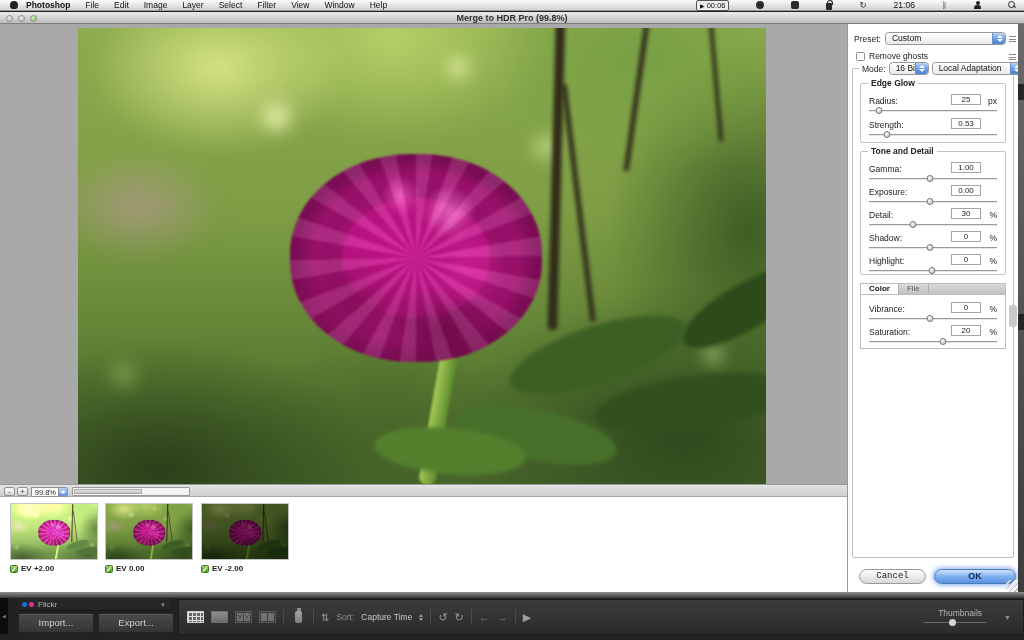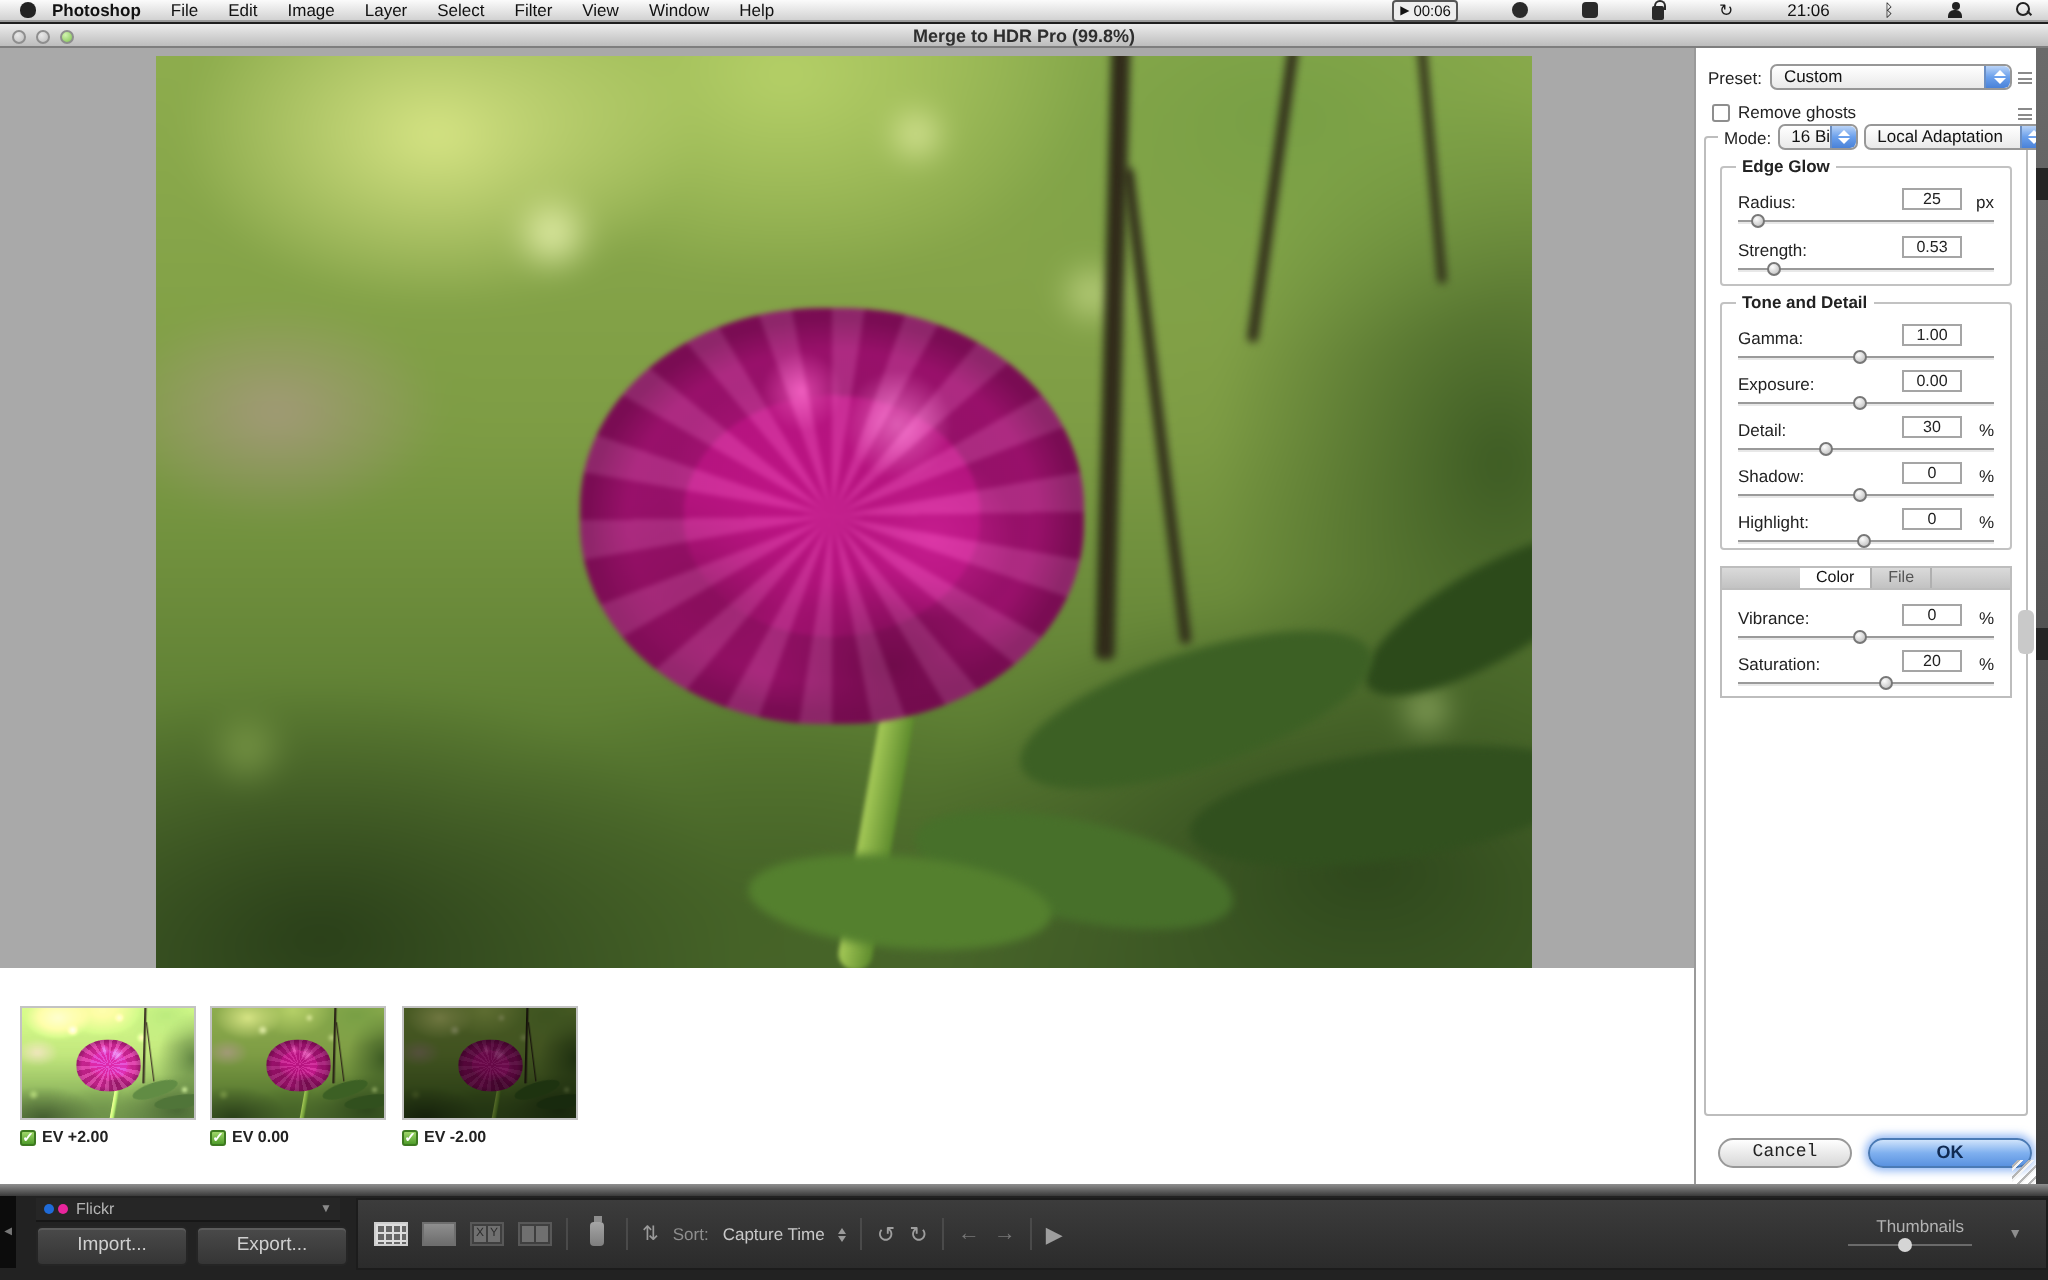--- a/index.html
+++ b/index.html
@@ -160,21 +160,21 @@
   .slider .track { position:absolute; left:0; right:0; top:3px; height:2px;
     background:#9a9a9a; border-bottom:1px solid #e8e8e8; }
   .slider .sthumb { position:absolute; top:0; width:7px; height:7px; border-radius:50%;
     background:radial-gradient(circle at 35% 30%, #fdfdfd,#b8b8b8); border:1px solid #777;
     transform:translateX(-50%); }
   
   .tabcard { position:absolute; left:7px; top:214px; width:146px; height:66px; border:1px solid #bdbdbd; }
   .tabs { position:absolute; left:0; top:0; right:0; height:11px; background:linear-gradient(#dadada,#c2c2c2);
     border-bottom:1px solid #bdbdbd; display:flex; }
   .tab { padding:0 8px; font-size:8px; line-height:10px; color:#555; border-right:1px solid #b0b0b0; }
-  .tab.active { background:#fff; font-weight:normal; color:#111;margin-left:39px; }
+  .tab.active { background:#fff; font-weight:bold; color:#111; }
   .cancel-btn { position:absolute; left:11px; top:545px; width:67px; height:15px; border-radius:8px;
     background:linear-gradient(#fefefe,#d8d8d8); border:1px solid #999; font-size:9px; text-align:center; line-height:13px; color:#222;font-family:Liberation Mono, monospace; }
   .ok-btn { position:absolute; left:86px; top:545px; width:82px; height:15px; border-radius:8px;
     background:linear-gradient(#cfe3fb,#7fb0ef 50%,#5a92e0); border:1px solid #4a7ab5;
     box-shadow:0 0 4px 1.5px rgba(110,160,240,.75); font-size:9px; font-weight:bold; text-align:center; line-height:13px; color:#102a52; }
   .panel-scroll { position:absolute; right:1px; top:281px; width:8px; height:22px; background:#c9c9c9; border-radius:3px; }
   .grip { position:absolute; right:0; bottom:0; width:12px; height:12px;
     background:repeating-linear-gradient(135deg, transparent 0 2px, #b5b5b5 2px 3px, #f4f4f4 3px 4px); }
 
   
@@ -275,20 +275,29 @@
         <div class="leaf lf4"></div>
         <div class="fstem"></div>
         <div class="leaf lf1"></div>
         <div class="leaf lf2"></div>
         <div class="leaf lf3"></div>
         <div class="leaf lf5"></div>
         <div class="flower"></div>
       </div>
     </div>
 
+    <div class="zoombar">
+      <div class="zbtn zb-minus">-</div>
+      <div class="zbtn zb-plus">+</div>
+      <div class="zfield">99.8%</div>
+      <div class="zstep"></div>
+      <div class="zscroll">
+          <div class="thumb"></div>
+        </div>
+    </div>
 
     <div class="filmstrip">
       <div class="thumb t1 ev-p2">
         <div class="frame">
             <div class="photo">
           <div class="bg"></div>
               <div class="stem stem1"></div>
               <div class="stem stem2"></div>
           <div class="fstem"></div>
               <div class="leaf lf1"></div>

